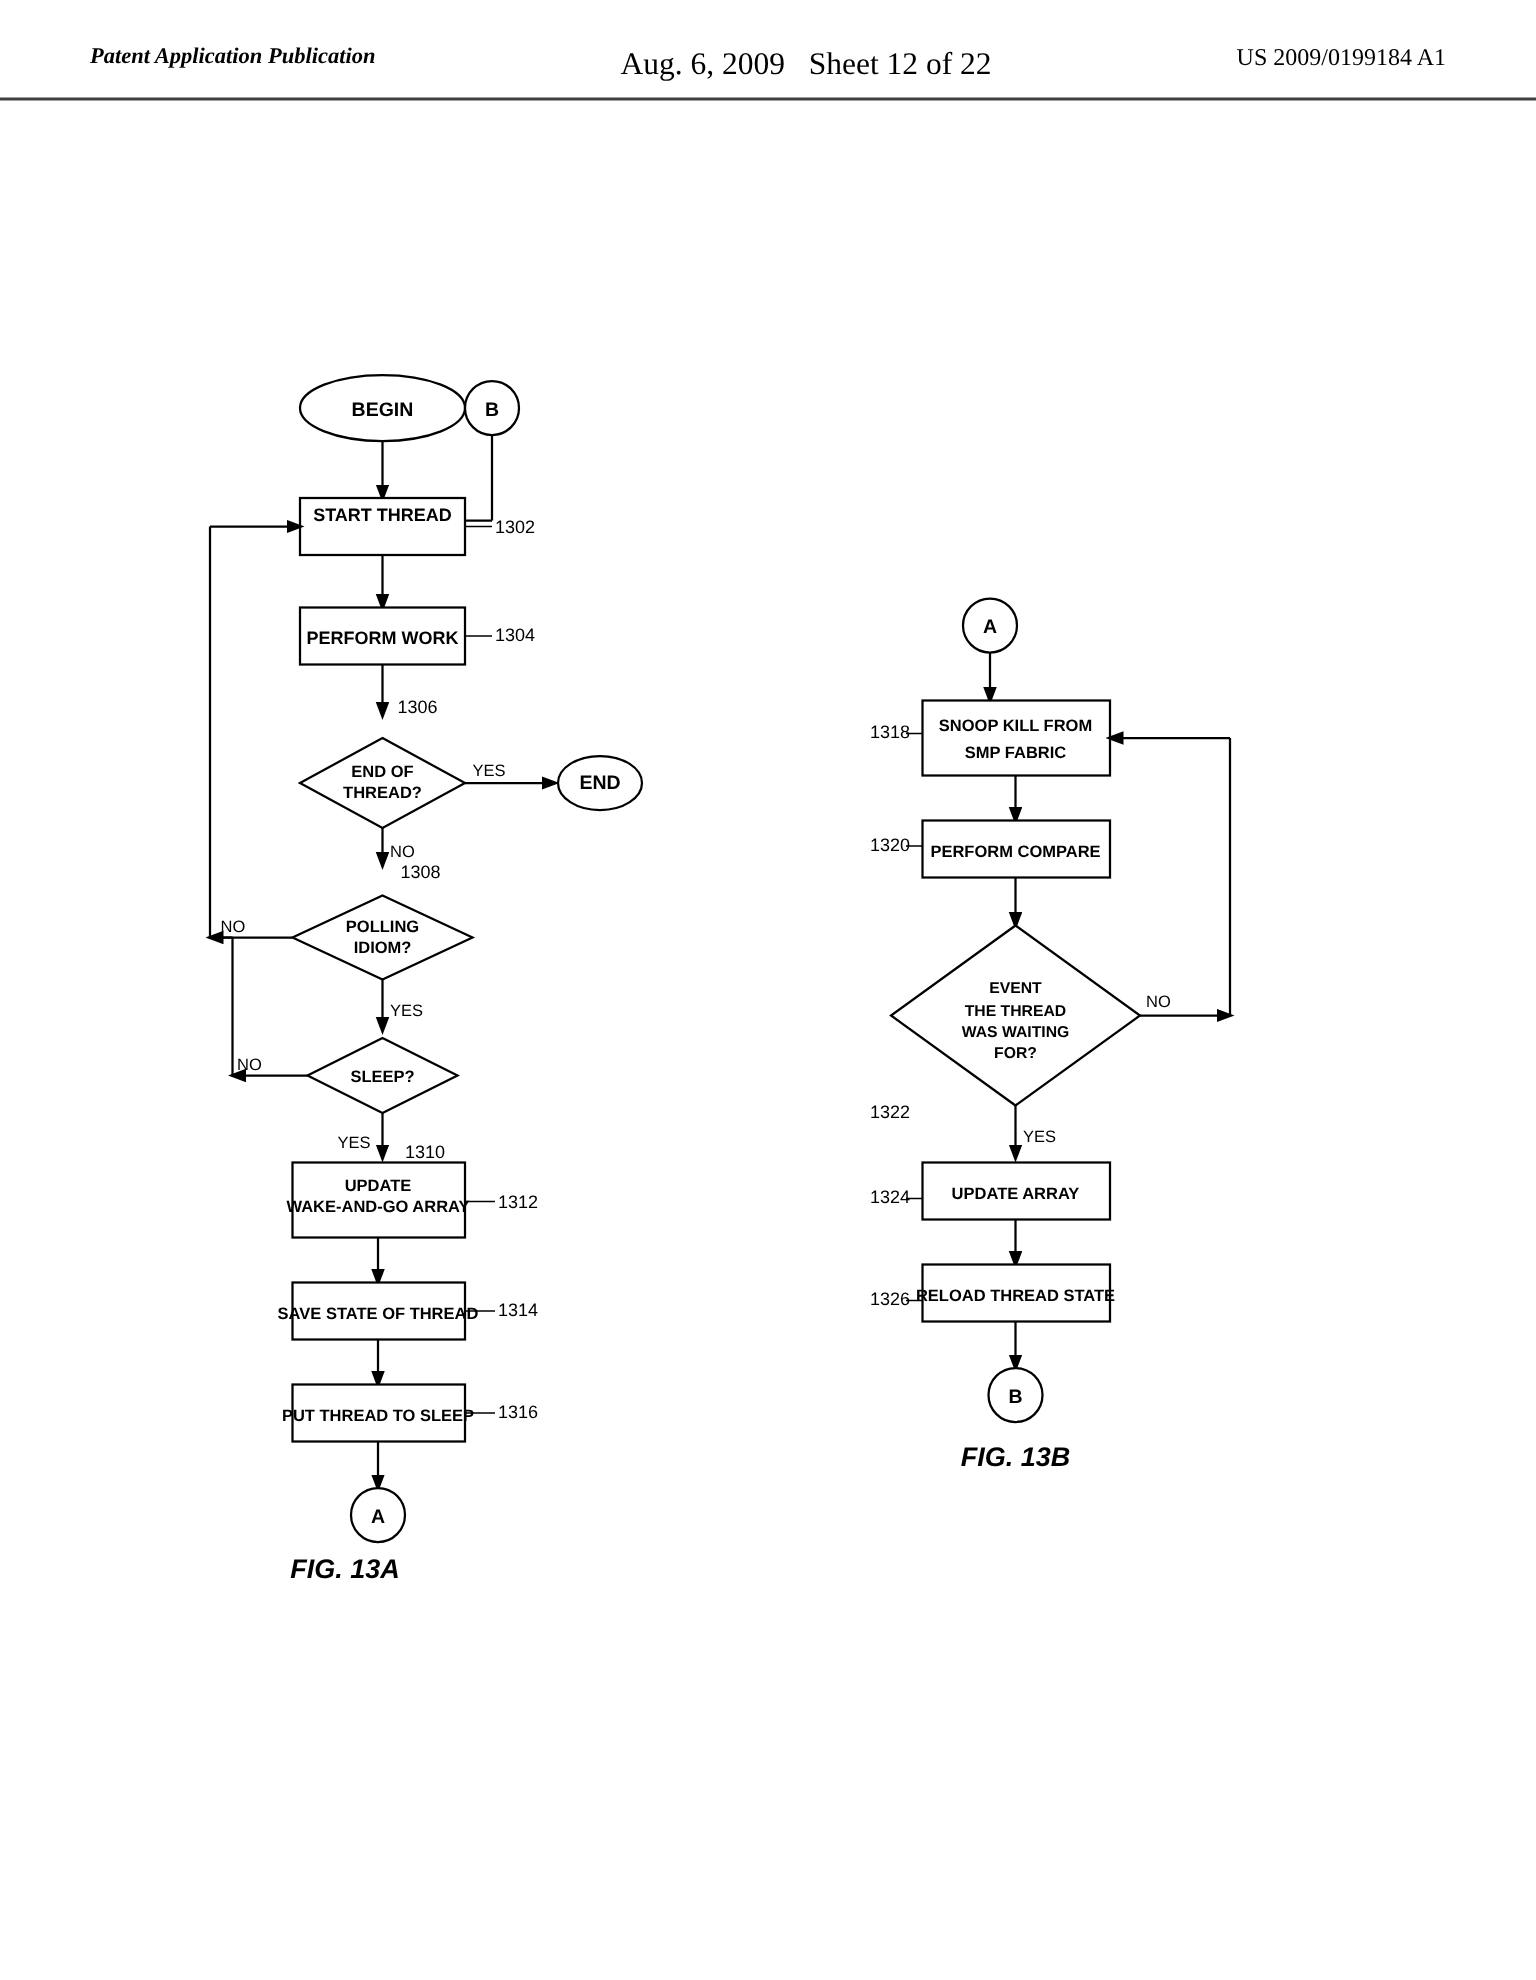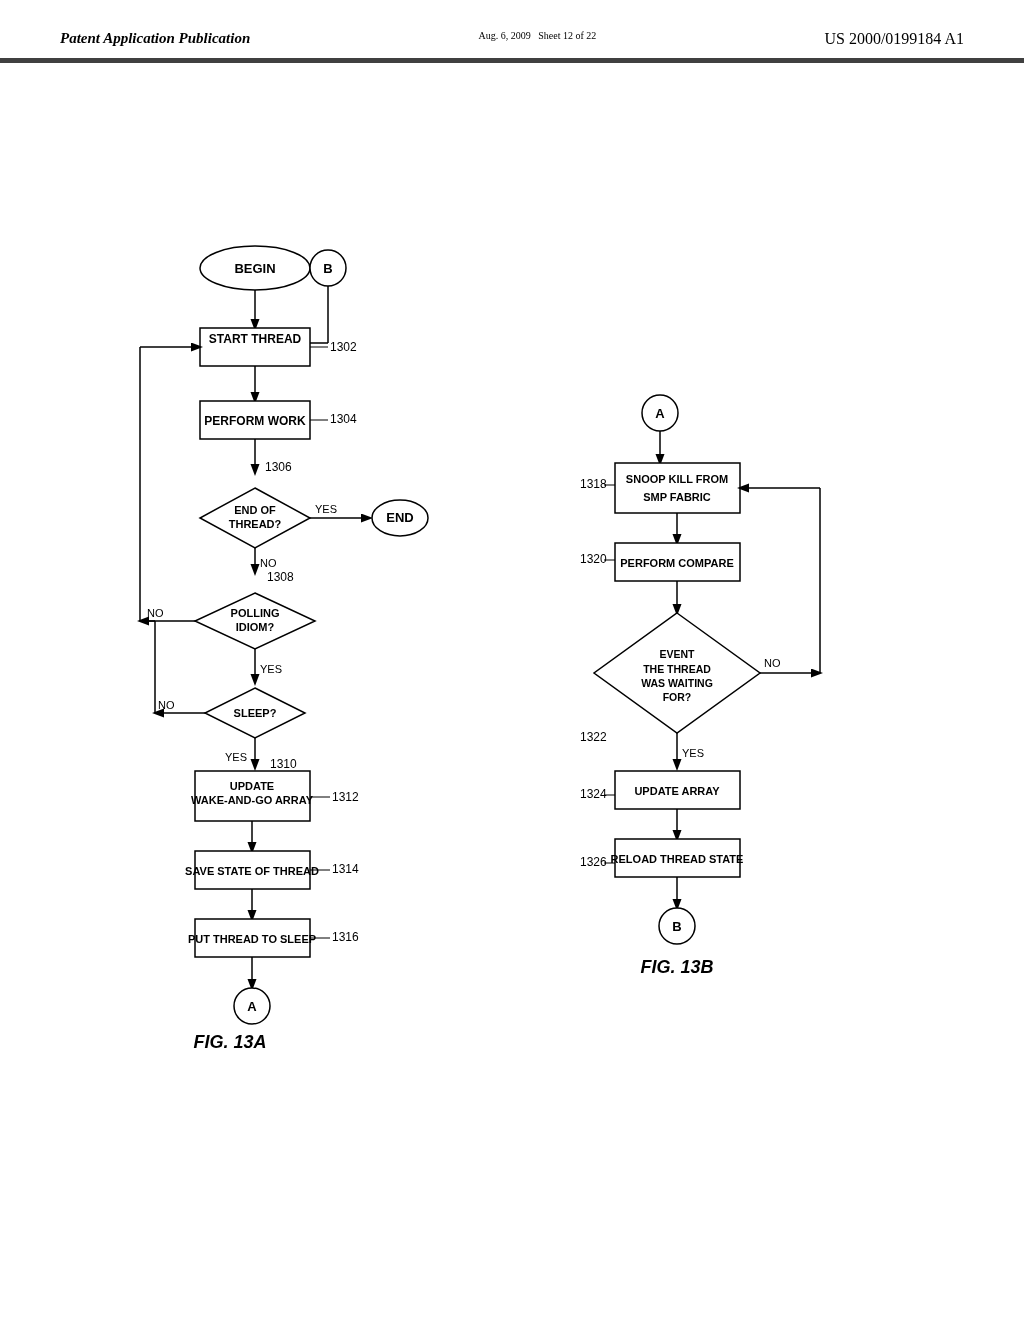--- a/index.html
+++ b/index.html
@@ -11,30 +11,30 @@
       position: relative;
       overflow: hidden;
     }
 
     
     .header {
       display: flex;
       justify-content: space-between;
       align-items: flex-start;
       padding: 30px 60px 10px 60px;
-      border-bottom: 5px solid #404040;
+      border-bottom: 2px solid #404040;
       margin-bottom: 10px;
     }
     .header-left {
       font-size: 15px;
       font-weight: bold;
       font-style: italic;
     }
     .header-center {
-      font-size: 10px;
+      font-size: 21px;
       text-align: center;
     }
 
     
     .diagram-area {
       position: relative;
       width: 100%;
       height: 1200px;
       text-align: right;
     }
@@ -48,21 +48,21 @@
     }
   </style>
 </head>
 <body>
 
 <div class="header">
   <div class="header-left">Patent Application Publication</div>
   <div class="header-center">
     <span>Aug. 6, 2009</span>&nbsp;&nbsp;&nbsp;<span>Sheet 12 of 22</span>
   </div>
-  <div>US 2000/0199184 A1</div>
+  <div>US 2009/0199184 A1</div>
 </div>
 
 <div class="diagram-area">
 <svg viewBox="0 0 1024 1200" xmlns="http://www.w3.org/2000/svg" font-family="Arial, sans-serif" font-size="13">
 
   <ellipse cx="255" cy="195" rx="55" ry="22" fill="white" stroke="black" stroke-width="1.5"></ellipse>
   <text x="255" y="200" text-anchor="middle" font-size="13" font-weight="bold">BEGIN</text>
 
   <circle cx="328" cy="195" r="18" fill="white" stroke="black" stroke-width="1.5"></circle>
   <text x="328" y="200" text-anchor="middle" font-size="13" font-weight="bold">B</text>

